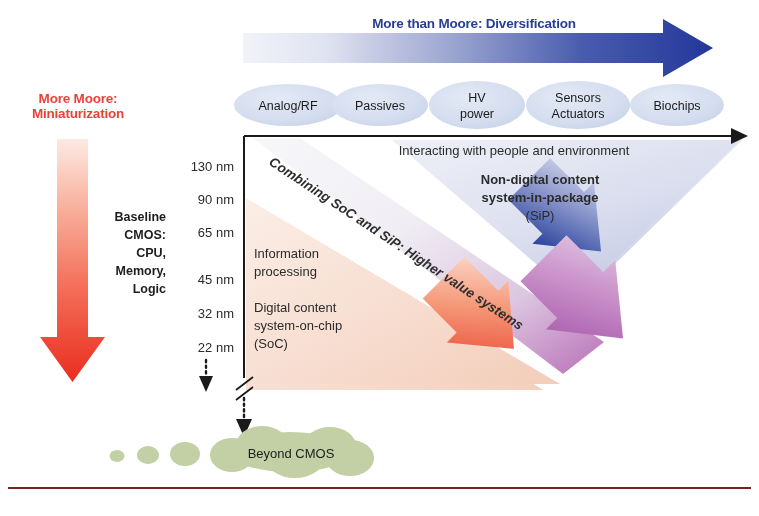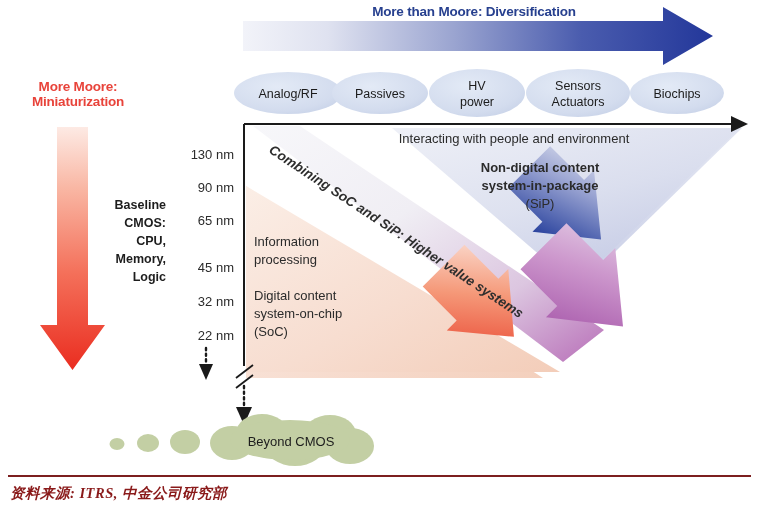--- a/index.html
+++ b/index.html
@@ -4,21 +4,21 @@
 <style>
   html,body{margin:0;padding:0;}
   body{
     width:759px;height:516px;
     background:#ffffff;
     font-family:"Liberation Sans", sans-serif;
     overflow:hidden;
     position:relative;
   }
   #figure{
-    position:absolute;left:0;top:0;width:759px;height:468px;
+    position:absolute;left:0;top:12px;width:759px;height:468px;
   }
   svg#diagram{position:absolute;left:0;top:0;width:759px;height:516px;display:block;}
 
   .lbl{font-family:"Liberation Sans", sans-serif;}
 
   .title-red{
     font-size:13.5px;font-weight:bold;fill:#e8433a;
     letter-spacing:-0.2px;
   }
   .title-blue{
@@ -249,15 +249,14 @@
       <ellipse cx="295" cy="445" rx="30" ry="21" fill="#c3cfa4"></ellipse>
       <ellipse cx="330" cy="434" rx="26" ry="19" fill="#c3cfa4"></ellipse>
       <ellipse cx="350" cy="446" rx="24" ry="18" fill="#c3cfa4"></ellipse>
       <ellipse cx="290" cy="440" rx="60" ry="20" fill="#c3cfa4"></ellipse>
     </g>
     <text class="lbl cloud-lbl" x="291" y="446" text-anchor="middle">Beyond CMOS</text>
 
   </svg>
 
   <div class="src-rule"></div>
-  <div class="src-text">资料来源: ITRS, 中金公司研究部</div>
 
 </div>
 
 </body></html>

